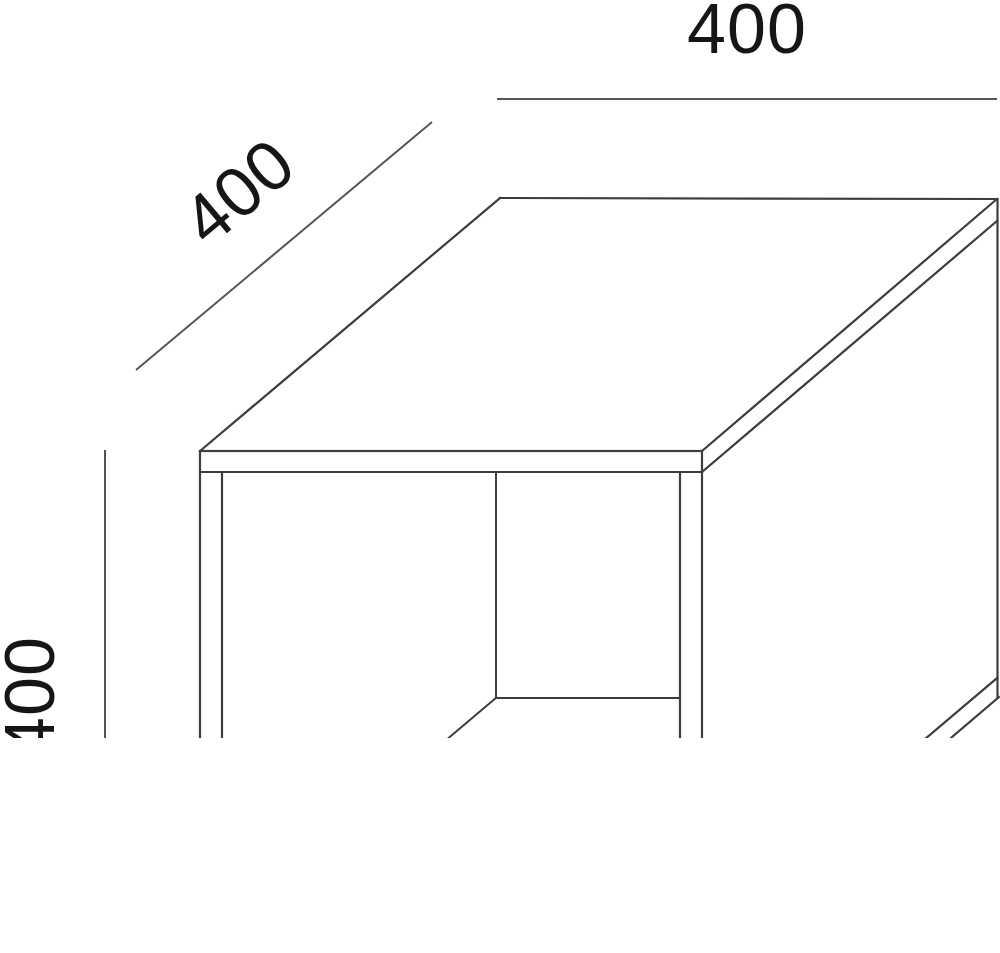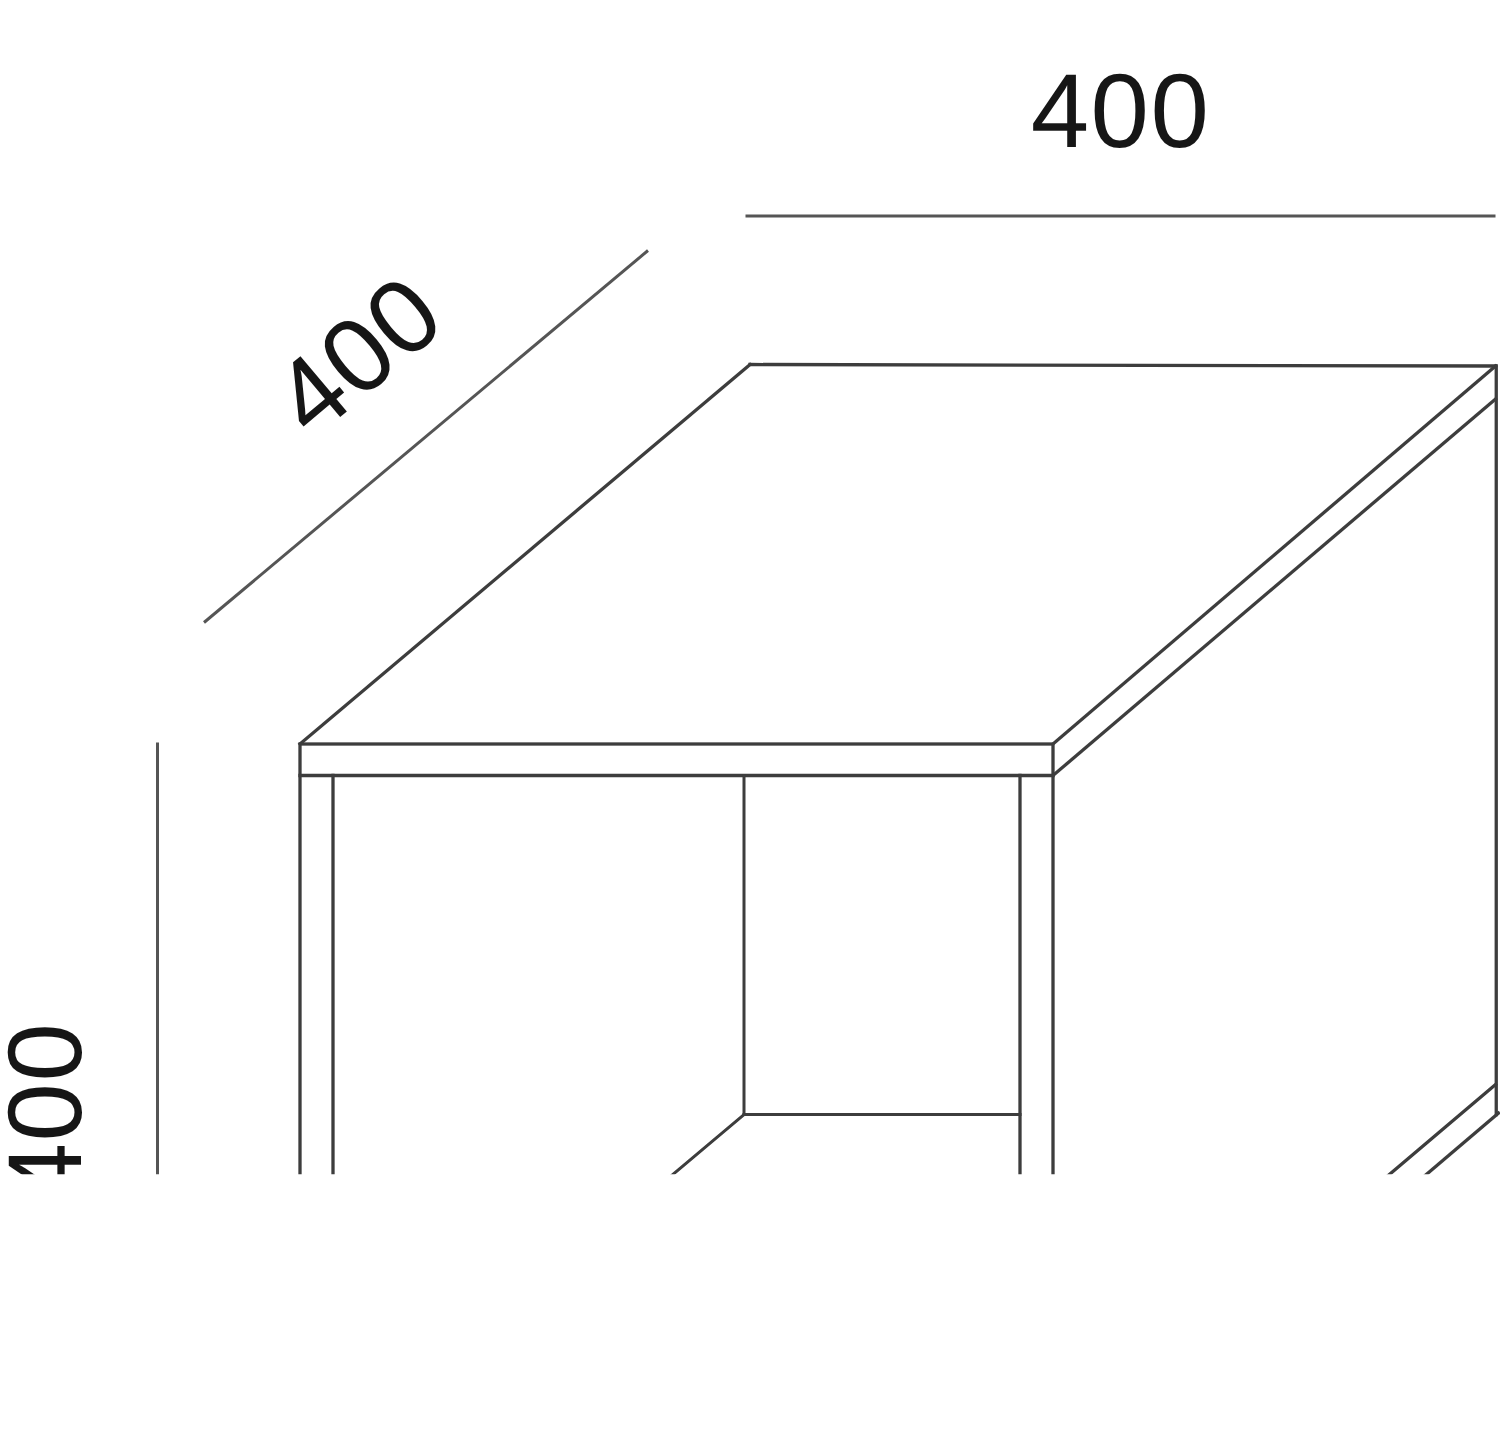--- a/index.html
+++ b/index.html
@@ -7,21 +7,20 @@
     padding: 0;
     background: #ffffff;
   }
   .canvas {
     position: relative;
     width: 1000px;
     height: 738px;
     background: #ffffff;
     overflow: hidden;
     font-family: "Liberation Sans", sans-serif;
-    margin-top: 45px;
   }
   svg { display: block; }
   .cube-line {
     fill: none;
     stroke: #3d3d3d;
     stroke-width: 2.2;
     stroke-linecap: square;
     stroke-linejoin: miter;
   }
   .interior-line {

